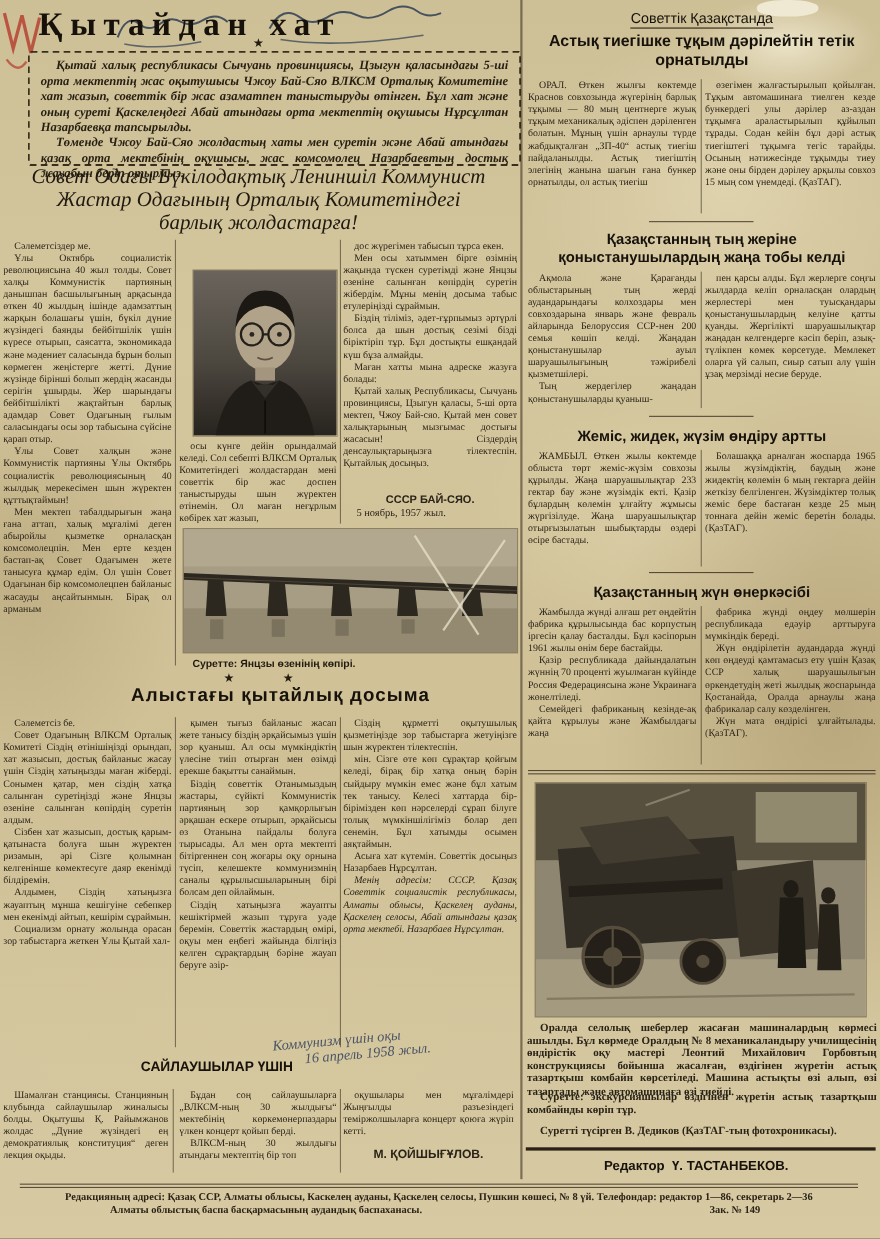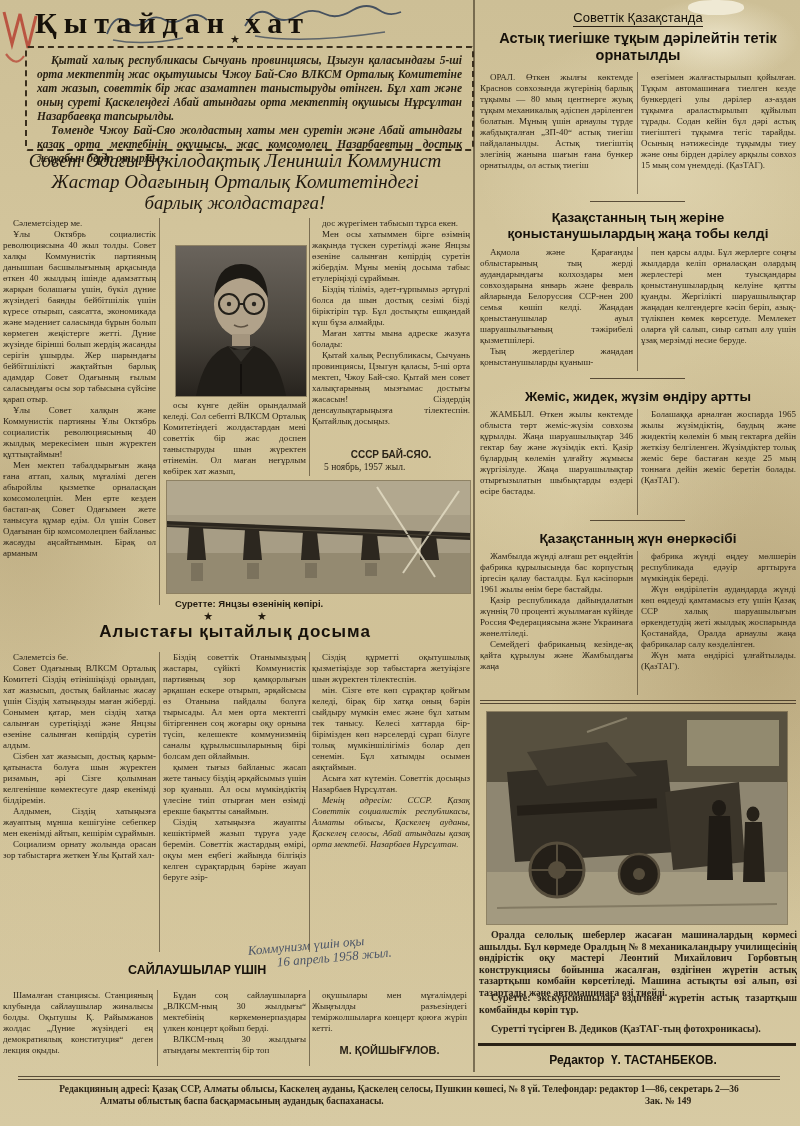--- a/index.html
+++ b/index.html
@@ -131,32 +131,32 @@
           <rect x="198" y="82" width="12" height="13"></rect>
       </g>
       <path d="M210,6 L268,96" stroke="#e6dfc7" stroke-width="2" opacity=".8"></path>
       <path d="M292,10 L236,92" stroke="#e6dfc7" stroke-width="2" opacity=".8"></path>
       <path d="M0,44 L303,56" stroke="#4a4335" stroke-width="1"></path>
     </svg>
   </div>
   <div class="abs cap sans" style="left:175px;top:598px;width:295px;">Суретте: Янцзы өзенінің көпірі.</div>
 
   <div class="abs star" style="left:0;top:610px;width:470px;white-space:pre;">★                ★</div>
-  <div class="abs h2-left sans" style="left:0;top:622px;width:470px;">Алыстағы қытайлық досыма</div>
+  <div class="abs h2-left sans" style="left:0;top:622px;width:470px;padding-left:20px;">Алыстағы қытайлық досыма</div>
 
   <div class="col" style="left:3px;top:652px;width:153px;height:302px;">
       <p>Сәлеметсіз бе.</p>
       <p>Совет Одағының ВЛКСМ Орталық Комитеті Сіздің өтінішіңізді орындап, хат жазысып, достық байланыс жасау үшін Сіздің хатыңызды маған жіберді. Сонымен қатар, мен сіздің хатқа салынған суретіңізді және Янцзы өзеніне салынған көпірдің суретін алдым.</p>
       <p>Сізбен хат жазысып, достық қарым-қатынаста болуға шын жүректен ризамын, әрі Сізге қолымнан келгенінше көмектесуге даяр екенімді білдіремін.</p>
       <p>Алдымен, Сіздің хатыңызға жауаптың мұнша кешігуіне себепкер мен екенімді айтып, кешірім сұраймын.</p>
       <p>Социализм орнату жолында орасан зор табыстарға жеткен Ұлы Қытай хал-</p>
     </div>
   <div class="col" style="left:163px;top:652px;width:143px;height:302px;">
+      <p>қымен тығыз байланыс жасап жете танысу біздің әрқайсымыз үшін зор қуаныш. Ал осы мүмкіндіктің үлесіне тиіп отырған мен өзімді ерекше бақытты санаймын.</p>
       <p>Біздің советтік Отанымыздың жастары, сүйікті Коммунистік партияның зор қамқорлығын әрқашан ескере отырып, әрқайсысы өз Отанына пайдалы болуға тырысады. Ал мен орта мектепті бітіргеннен соң жоғары оқу орнына түсіп, келешекте коммунизмнің саналы құрылысшыларының бірі болсам деп ойлаймын.</p>
-      <p>қымен тығыз байланыс жасап жете танысу біздің әрқайсымыз үшін зор қуаныш. Ал осы мүмкіндіктің үлесіне тиіп отырған мен өзімді ерекше бақытты санаймын.</p>
       <p>Сіздің хатыңызға жауапты кешіктірмей жазып тұруға уәде беремін. Советтік жастардың өмірі, оқуы мен еңбегі жайында білгіңіз келген сұрақтардың бәріне жауап беруге әзір-</p>
     </div>
   <div class="col last-italic" style="left:312px;top:652px;width:158px;height:298px;">
       <p>Сіздің құрметті оқытушылық қызметіңізде зор табыстарға жетуіңізге шын жүректен тілектеспін.</p>
       <p>мін. Сізге өте көп сұрақтар қойғым келеді, бірақ бір хатқа оның бәрін сыйдыру мүмкін емес және бұл хатым тек танысу. Келесі хаттарда бір-бірімізден көп нәрселерді сұрап білуге толық мүмкіншілігіміз болар деп сенемін. Бұл хатымды осымен аяқтаймын.</p>
       <p>Асыға хат күтемін. Советтік досыңыз Назарбаев Нұрсұлтан.</p>
       <p>Менің адресім: СССР. Қазақ Советтік социалистік республикасы, Алматы облысы, Қаскелең ауданы, Қаскелең селосы, Абай атындағы қазақ орта мектебі. Назарбаев Нұрсұлтан.</p>
     </div>
 
   <div class="abs sans" style="left:128px;top:963px;width:170px;font-weight:700;font-size:12.5px;color:#16110a;">САЙЛАУШЫЛАР ҮШІН</div>
@@ -207,21 +207,21 @@
       <p>Тың жердегілер жаңадан қоныстанушыларды қуаныш-</p>
     </div>
   <div class="col" style="left:641px;top:247px;width:155px;height:124px;">
       <p>пен қарсы алды. Бұл жерлерге соңғы жылдарда келіп орналасқан олардың жерлестері мен туысқандары қоныстанушылардың келуіне қатты қуанды. Жергілікті шаруашылықтар жаңадан келгендерге кәсіп беріп, азық-түлікпен көмек көрсетуде. Мемлекет оларға үй салып, сиыр сатып алу үшін ұзақ мерзімді несие беруде.</p>
     </div>
   <div class="vr" style="left:637px;top:247px;height:124px;"></div>
   <div class="hr" style="left:590px;top:378px;width:95px;"></div>
 
   <div class="abs r-head sans" style="left:478px;top:389px;width:320px;font-size:13.5px;">Жеміс, жидек, жүзім өндіру артты</div>
   <div class="col" style="left:480px;top:409px;width:153px;height:106px;">
-      <p>ЖАМБЫЛ. Өткен жылы көктемде облыста төрт жеміс-жүзім совхозы құрылды. Жаңа шаруашылықтар 346 гектар бау және жүзімдік екті. Қазір бұлардың көлемін ұлғайту жұмысы жүргізілуде. Жаңа шаруашылықтар отырғызылатын шыбықтарды өздері өсіре бастады.</p>
+      <p>ЖАМБЫЛ. Өткен жылы көктемде облыста төрт жеміс-жүзім совхозы құрылды. Жаңа шаруашылықтар 233 гектар бау және жүзімдік екті. Қазір бұлардың көлемін ұлғайту жұмысы жүргізілуде. Жаңа шаруашылықтар отырғызылатын шыбықтарды өздері өсіре бастады.</p>
     </div>
   <div class="col" style="left:641px;top:409px;width:155px;height:106px;">
       <p>Болашаққа арналған жоспарда 1965 жылы жүзімдіктің, баудың және жидектің көлемін 6 мың гектарға дейін жеткізу белгіленген. Жүзімдіктер толық жеміс бере бастаған кезде 25 мың тоннаға дейін жеміс беретін болады. (ҚазТАГ).</p>
     </div>
   <div class="vr" style="left:637px;top:409px;height:106px;"></div>
   <div class="hr" style="left:590px;top:520px;width:95px;"></div>
 
   <div class="abs r-head sans" style="left:478px;top:531px;width:320px;font-size:13.5px;">Қазақстанның жүн өнеркәсібі</div>
   <div class="col" style="left:480px;top:551px;width:153px;height:144px;">
       <p>Жамбылда жүнді алғаш рет өңдейтін фабрика құрылысында бас корпустың іргесін қалау басталды. Бұл кәсіпорын 1961 жылы өнім бере бастайды.</p>

